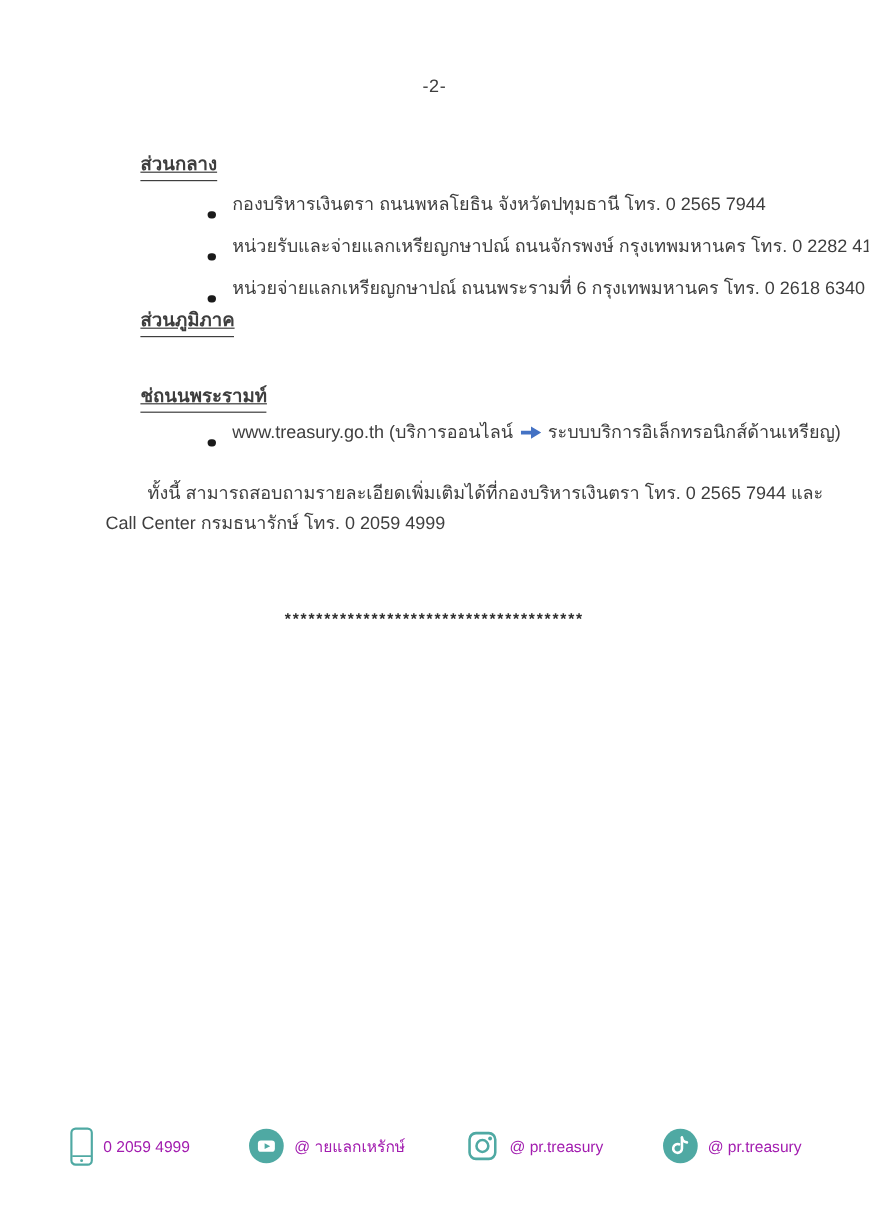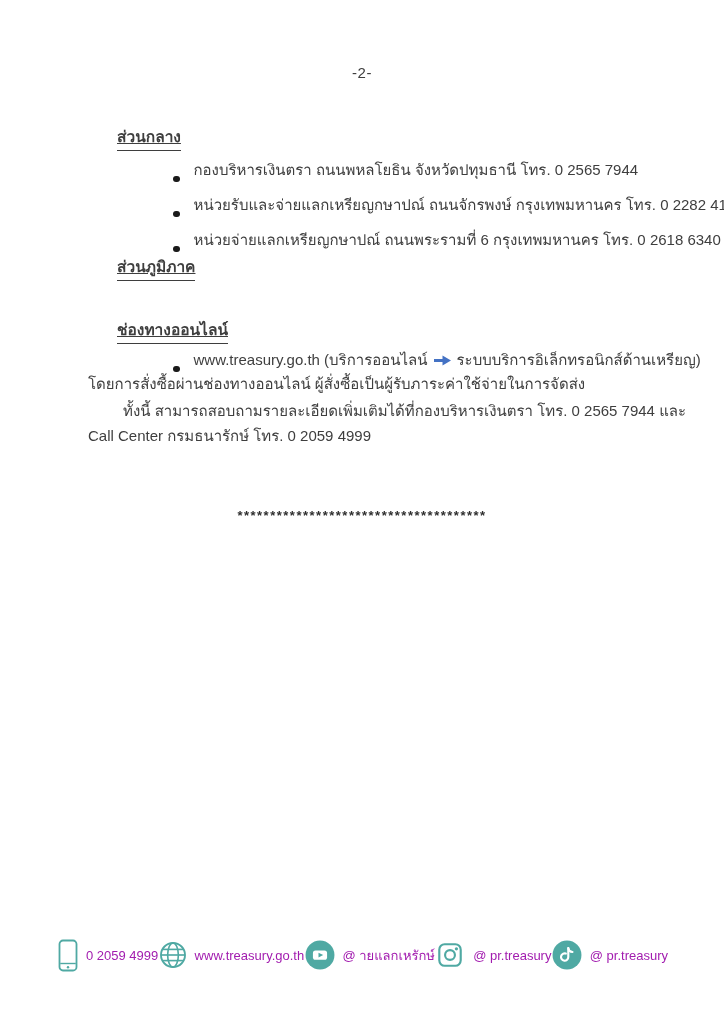--- a/index.html
+++ b/index.html
@@ -99,63 +99,50 @@
     <span>หน่วยรับและจ่ายแลกเหรียญกษาปณ์ ถนนจักรพงษ์ กรุงเทพมหานคร โทร. 0 2282 4109</span>
   </div>
   <div class="abs bullet-row" style="top:228px">
     <span class="bullet-dot"></span>
     <span>หน่วยจ่ายแลกเหรียญกษาปณ์ ถนนพระรามที่ 6 กรุงเทพมหานคร โทร. 0 2618 6340</span>
   </div>
 
   <div class="abs heading" style="top:254px">ส่วนภูมิภาค</div>
 
 
-  <div class="abs heading" style="top:317px">ช่องทางออนไลน์</div>
+  <div class="abs heading" style="top:317px">ช่ถนนพระรามท์</div>
 
   <div class="abs bullet-row" style="top:348px">
     <span class="bullet-dot"></span>
     <span>
       <span>www.treasury.go.th (บริการออนไลน์</span><span class="inline-arrow"><svg class="icon" width="17" height="11" viewBox="0 0 20 12">
             <path d="M0 4.2h10V0l10 6-10 6V7.8H0z" fill="#4472c4"></path>
           </svg></span><span>ระบบบริการอิเล็กทรอนิกส์ด้านเหรียญ)</span>
     </span>
   </div>
 
-  <div class="abs body-line" style="top:372px; left:88px">โดยการสั่งซื้อผ่านช่องทางออนไลน์ ผู้สั่งซื้อเป็นผู้รับภาระค่าใช้จ่ายในการจัดส่ง</div>
 
   <div class="abs body-line" style="top:399px; left:123px">ทั้งนี้ สามารถสอบถามรายละเอียดเพิ่มเติมได้ที่กองบริหารเงินตรา โทร. 0 2565 7944 และ</div>
   <div class="abs body-line" style="top:424px; left:88px">Call Center กรมธนารักษ์ โทร. 0 2059 4999</div>
 
   <div class="abs divider">**************************************</div>
 
   <div class="abs footer">
 
     <div class="footer-item">
       <span>
         <svg class="icon" width="20" height="33" viewBox="0 0 20 33">
           <rect x="1.5" y="1.5" width="17" height="30" rx="3.5" fill="none" stroke="#4fa9a3" stroke-width="1.8"></rect>
           <line x1="2.2" y1="24.5" x2="17.8" y2="24.5" stroke="#4fa9a3" stroke-width="1.4"></line>
           <circle cx="10" cy="28.2" r="1.2" fill="#4fa9a3"></circle>
         </svg>
       </span>
       <span class="footer-label">0 2059 4999</span>
     </div>
 
-    <div class="footer-item">
-      <span>
-        <svg class="icon" width="28" height="28" viewBox="0 0 24 24">
-          <circle cx="12" cy="12" r="10.3" fill="none" stroke="#4fa9a3" stroke-width="1.6"></circle>
-          <ellipse cx="12" cy="12" rx="4.6" ry="10.3" fill="none" stroke="#4fa9a3" stroke-width="1.4"></ellipse>
-          <line x1="1.7" y1="12" x2="22.3" y2="12" stroke="#4fa9a3" stroke-width="1.4"></line>
-          <line x1="3.3" y1="7.2" x2="20.7" y2="7.2" stroke="#4fa9a3" stroke-width="1.4"></line>
-          <line x1="3.3" y1="16.8" x2="20.7" y2="16.8" stroke="#4fa9a3" stroke-width="1.4"></line>
-        </svg>
-      </span>
-      <span class="footer-label">www.treasury.go.th</span>
-    </div>
 
     <div class="footer-item">
       <span>
         <svg class="icon" width="30" height="30" viewBox="0 0 28 28">
           <circle cx="14" cy="14" r="13.5" fill="#4fa9a3"></circle>
           <rect x="7.4" y="9.7" width="13.2" height="8.8" rx="2.4" fill="#ffffff"></rect>
           <path d="M12.6 11.9l4.4 2.2-4.4 2.2z" fill="#4fa9a3"></path>
         </svg>
       </span>
       <span class="footer-label">@ ายแลกเหรักษ์</span>

